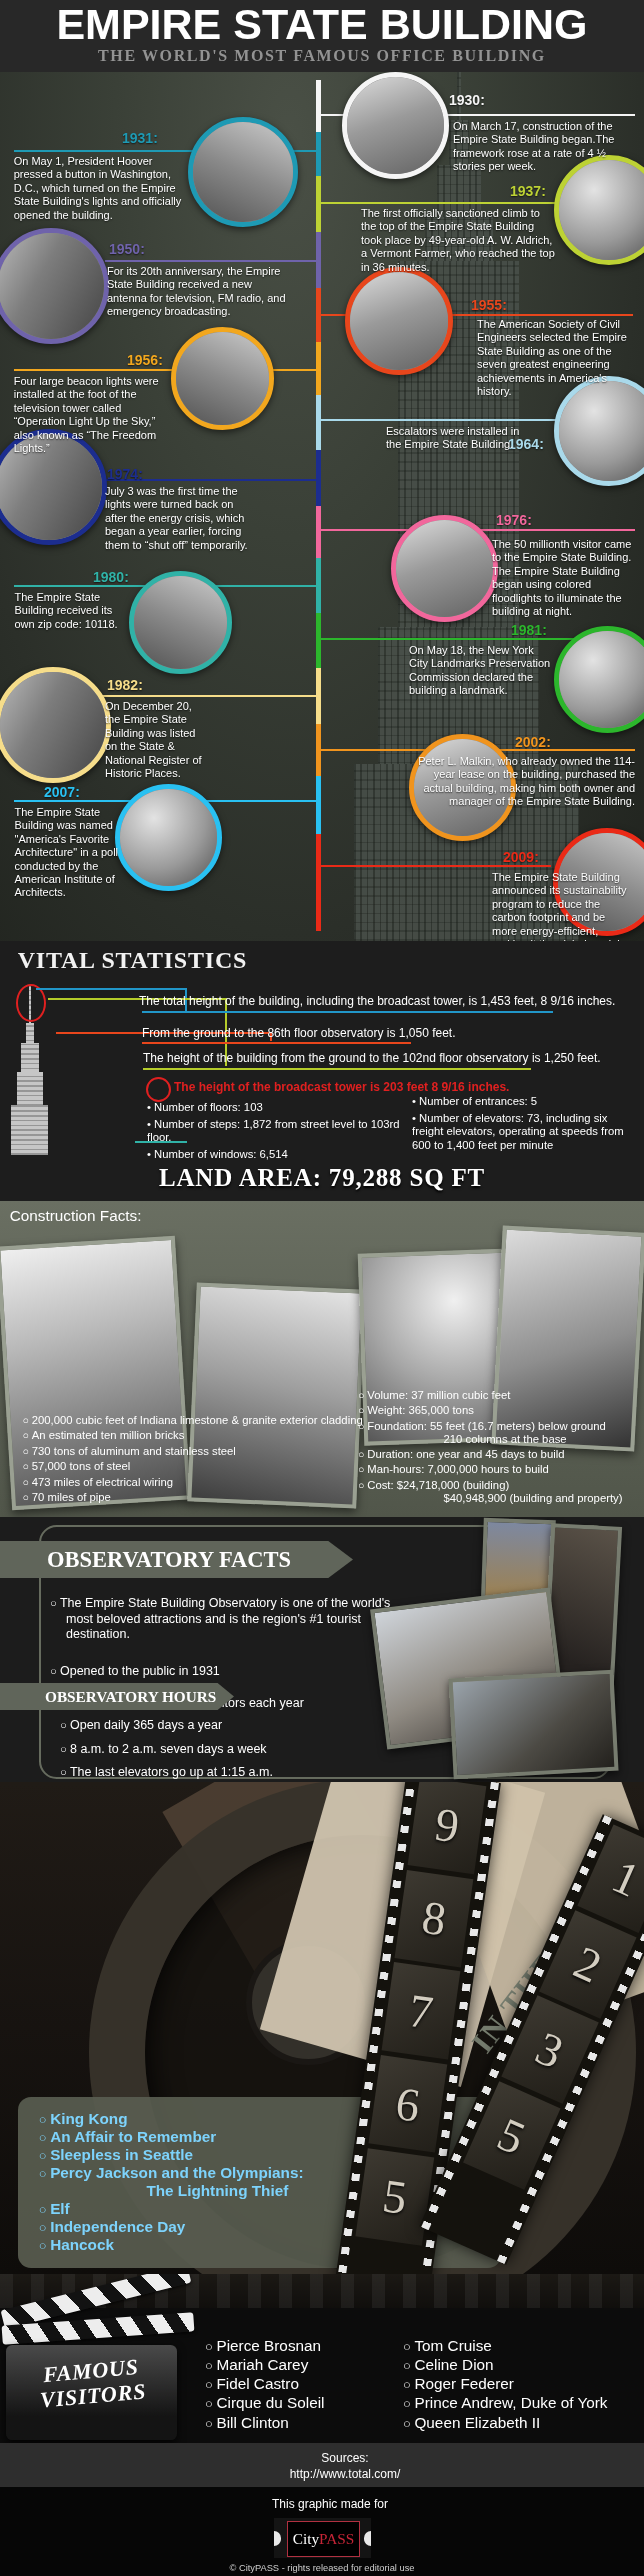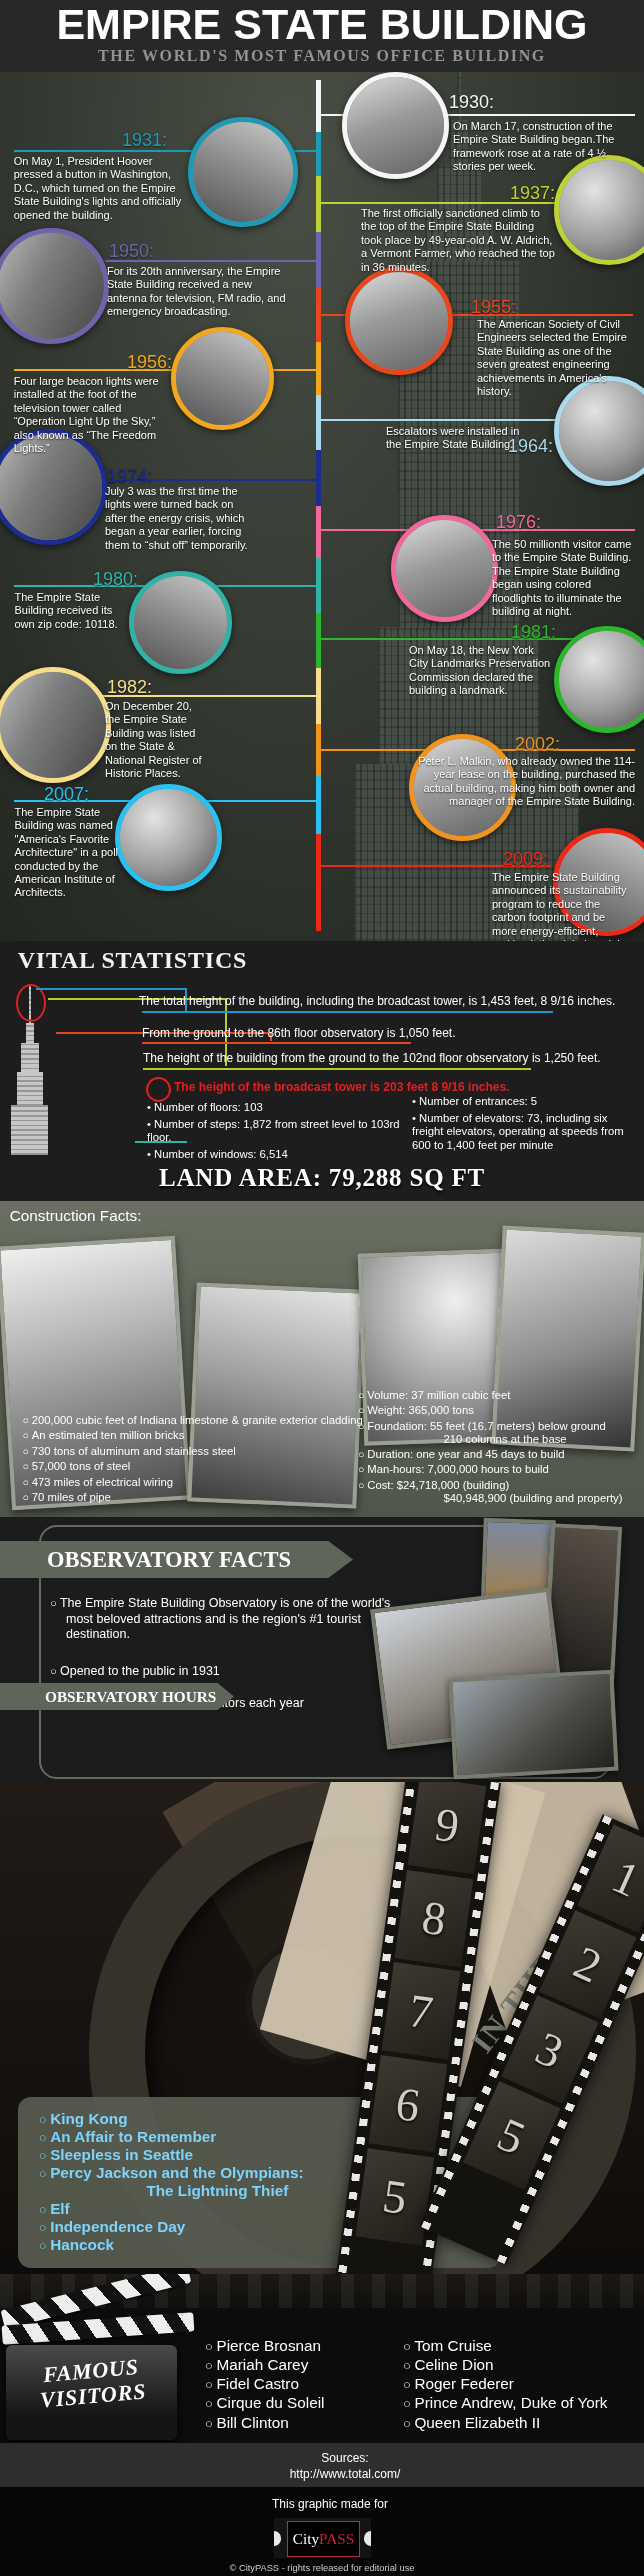--- a/index.html
+++ b/index.html
@@ -13,21 +13,21 @@
   #header .s{font-family:"Liberation Serif",serif;font-weight:bold;color:#939393;font-size:16px;letter-spacing:1.6px;}
 
   
   #timeline{top:72px;height:869px;
     background:radial-gradient(ellipse at 45% 8%,#4a5046 0%,#3a4037 35%,#2b2f29 70%,#20231e 100%);}
   .bld{position:absolute;background:#49504a;opacity:.88;
     background-image:repeating-linear-gradient(90deg,rgba(15,19,14,.38) 0 1.6px,transparent 1.6px 6.4px),
                      repeating-linear-gradient(0deg,rgba(15,19,14,.25) 0 1.6px,transparent 1.6px 8.9px);}
   .bar{position:absolute;left:316px;top:8px;width:4.8px;display:flex;flex-direction:column;z-index:2;}
   .bar div{width:4.8px;}
-  .yr{position:absolute;font-weight:normal;font-size:18px;z-index:5;text-shadow:0 0.8px 1.6px rgba(0,0,0,.6);}
+  .yr{position:absolute;font-weight:bold;font-size:14px;z-index:5;text-shadow:0 0.8px 1.6px rgba(0,0,0,.6);}
   .cl{position:absolute;height:2.4px;z-index:3;}
   .tx{position:absolute;font-size:11px;line-height:1.22;color:#fff;z-index:5;text-shadow:0 0.8px 1.6px rgba(0,0,0,.7);}
   .circ{position:absolute;border-radius:50%;border:5.6px solid #fff;overflow:hidden;z-index:4;
         box-shadow:0 2.4px 7.2px rgba(0,0,0,.55);background:#888;}
   .ph{width:100%;height:100%;}
   .ph1{background:linear-gradient(160deg,#dcdcdc,#9a9a9a 45%,#636363);}
   .ph2{background:linear-gradient(205deg,#cccccc,#8a8a8a 50%,#515151);}
   .ph3{background:radial-gradient(circle at 35% 30%,#e3e3e3,#9a9a9a 55%,#4e4e4e);}
   .ph4{background:linear-gradient(120deg,#b9b9b9,#7d7d7d 40%,#454545);}
 
@@ -354,20 +354,25 @@
     <div class="banner" style="left:0;top:24px;width:306px;height:37px;font-size:22.5px;padding-left:47px">OBSERVATORY FACTS</div>
 
     <ul class="ob" style="left:50px;top:79px;width:354px">
       <li style="margin-bottom:21px">The Empire State Building Observatory is one of the world's most beloved attractions and is the region's #1 tourist destination.</li>
       <li style="margin-bottom:16px">Opened to the public in 1931</li>
       <li>Approximately four million visitors each year</li>
     </ul>
 
     <div class="banner" style="left:0;top:166px;width:189px;height:27px;font-size:15.3px;padding-left:45px">OBSERVATORY HOURS</div>
 
+    <ul class="ob" style="left:60px;top:201px;width:338px">
+      <li style="margin-bottom:8px">Open daily 365 days a year</li>
+      <li style="margin-bottom:8px">8 a.m. to 2 a.m. seven days a week</li>
+      <li>The last elevators go up at 1:15 a.m.</li>
+    </ul>
   </section>
 
   <section id="movies">
     <div class="wedge" style="left:217px;top:-32px;width:177px;height:266px;transform:rotate(-30deg);background:#58483a;opacity:.75"></div>
     <div class="reel"></div>
     <div class="hub"></div>
     <div class="wedge" style="left:298px;top:-24px;width:209px;height:306px;transform:rotate(16deg);background:#d8ccb6;opacity:.9"></div>
     <div class="wedge" style="left:459px;top:-32px;width:193px;height:266px;transform:rotate(-20deg);background:#cfc2aa;opacity:.9"></div>
 
     <div class="itm" style="left:493px;top:242px">IN THE MOVIES</div>

